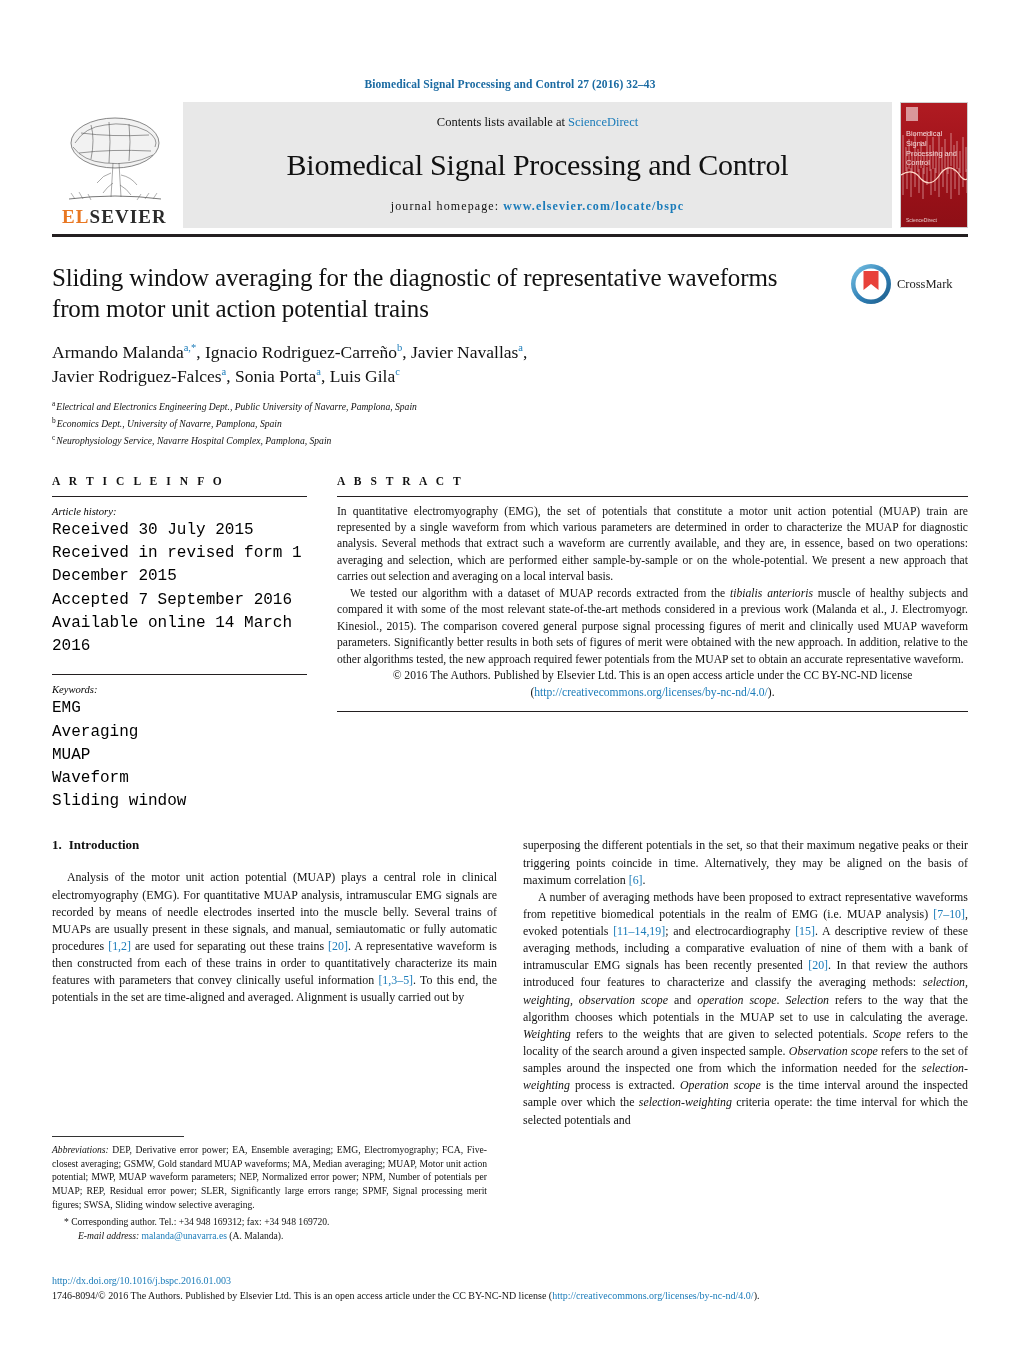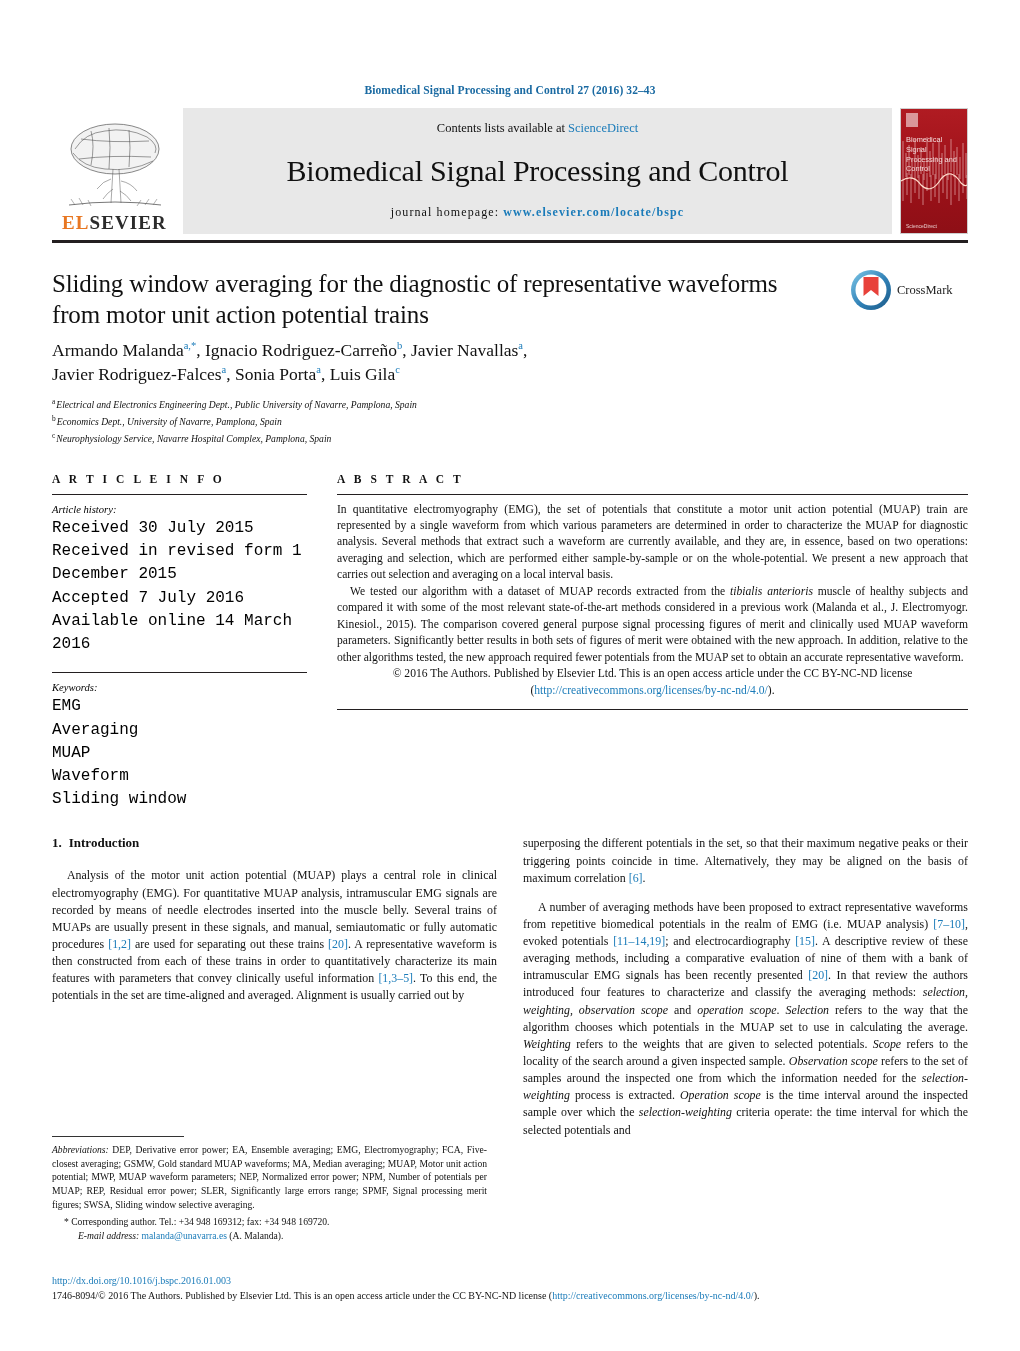--- a/index.html
+++ b/index.html
@@ -13,21 +13,21 @@
     font-family: "Liberation Serif", serif;
     color: #000000;
     position: relative;
     overflow: hidden;
   }
   .page {
     position: relative;
     width: 1020px;
     height: 1351px;
     box-sizing: border-box;
-    padding: 16px 52px;
+    padding: 10px 52px;
   }
 
   
   .running-head {
     text-align: center;
     color: #1a6aa2;
     font-size: 11.5px;
     font-weight: bold;
     padding-top: 68px;
     letter-spacing: 0.1px;
@@ -165,21 +165,21 @@
   .article-title {
     font-size: 25px;
     line-height: 1.22;
     font-weight: normal;
     color: #111;
     margin: 0;
     max-width: 770px;
     letter-spacing: -0.15px;
   }
   .authors {
-    margin-top: 8px;
+    margin-top: 16px;
     font-size: 17.5px;
     line-height: 1.38;
     color: #111;
     max-width: 770px;
   }
   .authors sup {
     color: #1a7bb9;
     font-size: 10.5px;
     vertical-align: super;
   }
@@ -281,21 +281,21 @@
   .body-p {
     font-size: 11.9px;
     line-height: 1.44;
     text-align: justify;
     margin: 0;
     color: #111;
     text-indent: 15px;
     -webkit-hyphens: auto;
     hyphens: auto;
   }
-  .body-p + .body-p { margin-top: 12px; }
+  .body-p + .body-p { margin-top: 0; }
   .body-p i { font-style: italic; }
   .ref { color: #1a7bb9; }
 
   
   .footnote-area {
     position: absolute;
     left: 52px;
     bottom: 108px;
     width: 435px;
   }
@@ -494,21 +494,21 @@
   </div>
 
   <div class="info-abstract">
 
     <div class="col-info">
       <div class="sec-label">A R T I C L E   I N F O</div>
       <div class="hr-sec"></div>
       <div class="hist-title">Article history:</div>
       <div class="hist-line">Received 30 July 2015</div>
       <div class="hist-line">Received in revised form 1 December 2015</div>
-      <div class="hist-line">Accepted 7 July 2016</div>
+      <div class="hist-line">Accepted 7 September 2016</div>
       <div class="hist-line">Available online 14 March 2016</div>
 
       <div class="hr-sec-2"></div>
       <div class="kw-title">Keywords:</div>
       <div class="kw-line">EMG</div>
       <div class="kw-line">Averaging</div>
       <div class="kw-line">MUAP</div>
       <div class="kw-line">Waveform</div>
       <div class="kw-line">Sliding window</div>
     </div>

